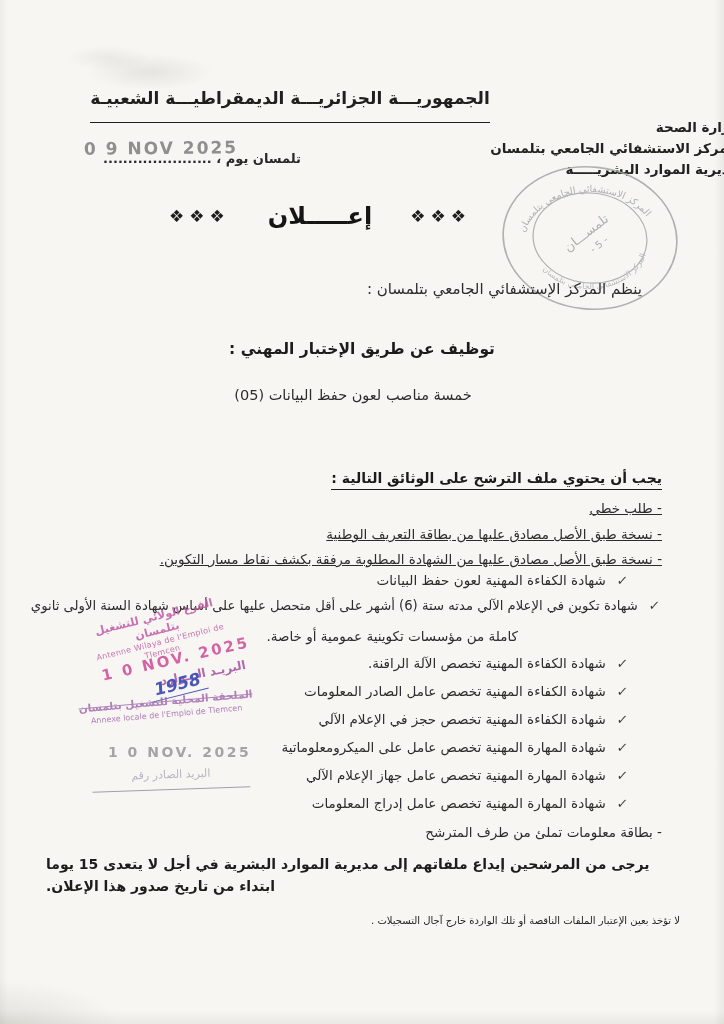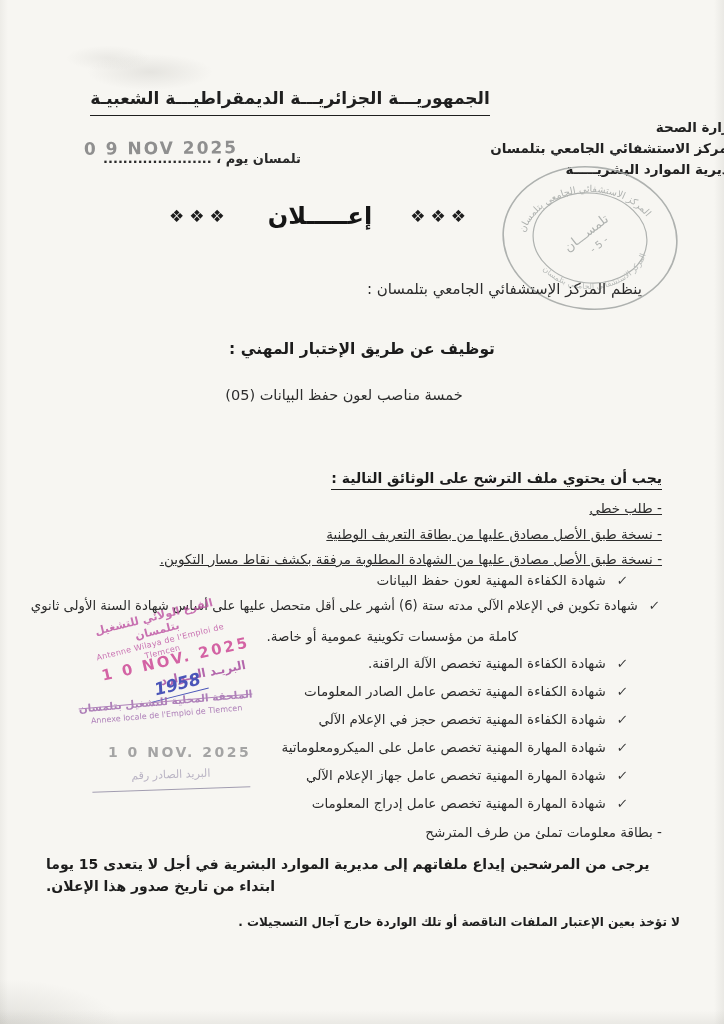--- a/index.html
+++ b/index.html
@@ -23,21 +23,21 @@
       linear-gradient(to top, rgba(120,118,110,.10), transparent 14px),
       radial-gradient(ellipse 160px 60px at 0px 1024px, rgba(110,108,100,.16), transparent 75%);
   }
   .abs{position:absolute;}
   .rtl{direction:rtl;unicode-bidi:embed;}
 
   .republic-title{
     top:88px;left:58px;width:464px;text-align:center;
     font-size:17px;font-weight:bold;color:#1f1f1f;
   }
-  .republic-title span{border-bottom:1.6px solid #1f1f1f;padding-bottom:7px;}
+  .republic-title span{border-bottom:1.6px solid #1f1f1f;padding-bottom:14px;}
 
   .letterhead{
     top:117px;right:-14px;width:260px;text-align:right;
     font-size:13.5px;font-weight:bold;line-height:1.55;color:#222;
   }
 
   .dateline{
     top:151px;left:88px;width:228px;text-align:center;
     font-size:13px;font-weight:bold;color:#2a2a2a;white-space:nowrap;
   }
@@ -51,21 +51,21 @@
 
   .announce-title{
     top:202px;left:108px;width:424px;
     display:flex;justify-content:center;align-items:center;gap:38px;
   }
   .announce-deco{font-size:17px;letter-spacing:5px;color:#1d1d1d;}
   .announce-word{font-size:24px;font-weight:bold;color:#151515;}
 
   .intro-line{top:280px;left:180px;width:462px;text-align:right;font-size:15px;color:#2b2b2b;}
   .recruit-line{top:340px;left:150px;width:424px;text-align:center;font-size:15.5px;font-weight:bold;color:#1c1c1c;}
-  .positions-line{top:387px;left:151px;width:386px;text-align:center;font-size:14.5px;color:#2d2d2d;}
+  .positions-line{top:387px;left:160px;width:386px;text-align:center;font-size:14.5px;color:#2d2d2d;}
   .positions-line .num{display:inline-block;direction:ltr;unicode-bidi:embed;}
 
   .req-heading{
     top:470px;right:62px;font-size:14px;font-weight:bold;color:#1b1b1b;
     border-bottom:1.4px solid #1b1b1b;padding-bottom:3px;white-space:nowrap;
   }
   .dash-item{right:62px;font-size:13.5px;color:#2c2c2c;white-space:nowrap;text-decoration:underline;}
   .d0{top:500px;} .d1{top:526px;} .d2{top:551px;}
 
   .check-row{right:96px;font-size:13.5px;color:#2c2c2c;white-space:nowrap;}
@@ -73,21 +73,21 @@
   .long-row{right:64px;font-size:13.2px;}
   .c0{top:572px;} .c1{top:598px;} .cont{top:628px;right:206px;font-size:13.5px;color:#2c2c2c;white-space:nowrap;}
   .c2{top:655px;} .c3{top:683px;} .c4{top:711px;} .c5{top:739px;} .c6{top:767px;} .c7{top:795px;}
   .info-card{top:824px;right:62px;font-size:13.5px;color:#2c2c2c;white-space:nowrap;}
 
   .deposit-par{
     top:853px;left:46px;width:636px;text-align:left;
     font-size:14px;font-weight:bold;line-height:1.6;color:#1d1d1d;
   }
   .warning-line{
-    top:915px;right:44px;font-size:12px;font-weight:bold;color:#1d1d1d;white-space:nowrap;
+    top:915px;right:44px;font-size:10px;font-weight:normal;color:#1d1d1d;white-space:nowrap;
   }
 
   
   .st-antenne{
     top:610px;left:74px;width:168px;text-align:center;
     transform:rotate(-14deg);color:#c05aa6;opacity:.85;line-height:1.25;
   }
   .st-antenne .ar{font-size:11px;font-weight:bold;display:block;}
   .st-antenne .fr{font-size:8px;display:block;letter-spacing:.3px;}
   .st-antenne-date{

